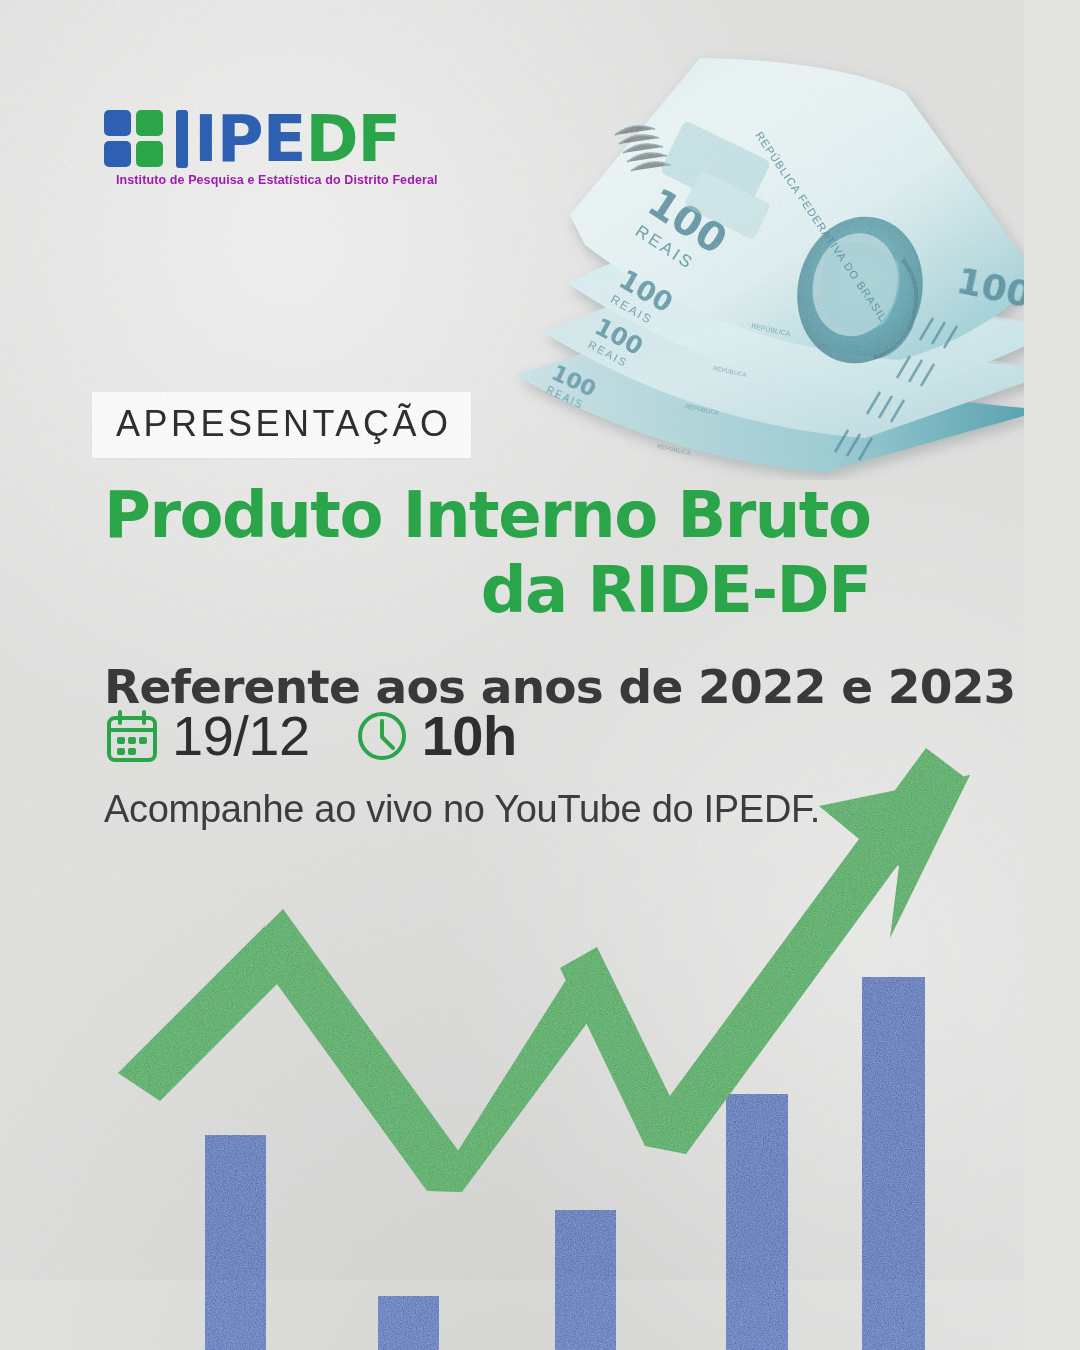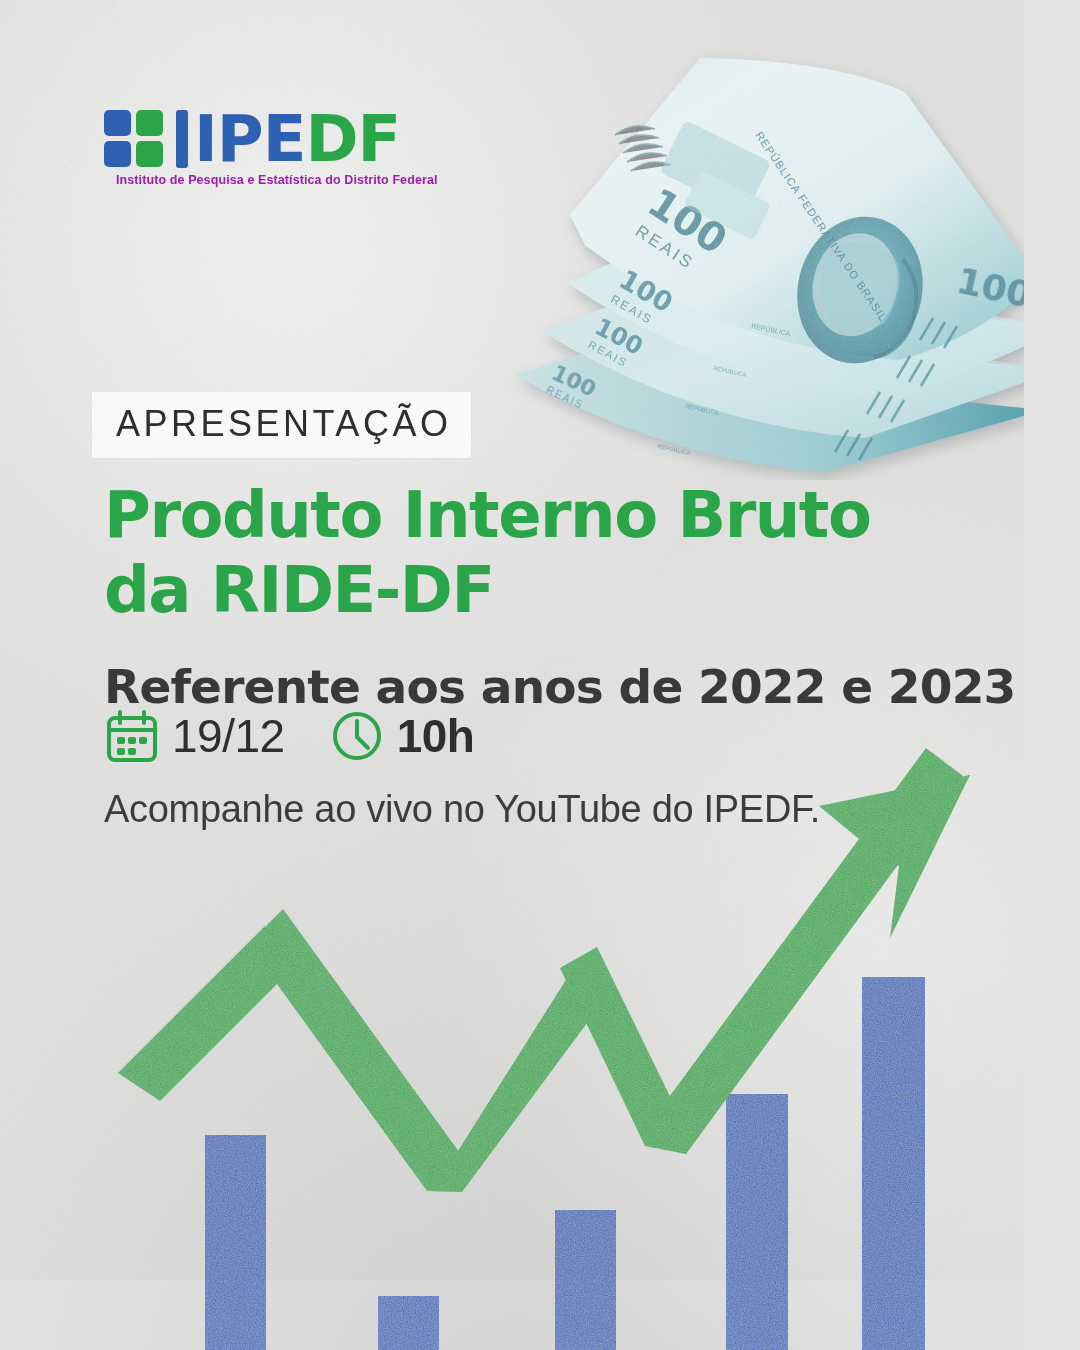--- a/index.html
+++ b/index.html
@@ -107,21 +107,21 @@
     position:absolute;
     left:104px; top:478px;
     z-index:25;
     color:#2ba84a;
     font-family:"DejaVu Sans", sans-serif;
     font-weight:bold;
     font-size:64px;
     line-height:75px;
     letter-spacing:-1.5px;
   }
-  #headline div{ white-space:nowrap; }
+  #headline div{ white-space:nowrap;text-align:right; }
 
   #subhead{
     position:absolute;
     left:104px; top:660px;
     z-index:25;
     color:#3a3a3a;
     font-family:"DejaVu Sans", sans-serif;
     font-weight:bold;
     font-size:47px;
     line-height:54px;
@@ -134,21 +134,21 @@
     position:absolute;
     left:104px; top:708px;
     z-index:25;
     display:flex; align-items:center;
   }
   .when-item{ display:flex; align-items:center; }
   .when-item + .when-item{ margin-left:44px;font-weight:bold; }
   .when-ico{ width:56px; height:56px; flex:0 0 auto; }
   .when-ico svg{ width:100%; height:100%; display:block; }
   .when-txt{
-    font-size:46px;
+    font-size:56px;
     color:#2f2f2f;
     font-family:"Liberation Sans", sans-serif;
     margin-left:12px;
     letter-spacing:-.5px;
     line-height:1;
     white-space:nowrap;
   }
 
   
   #liveline{

